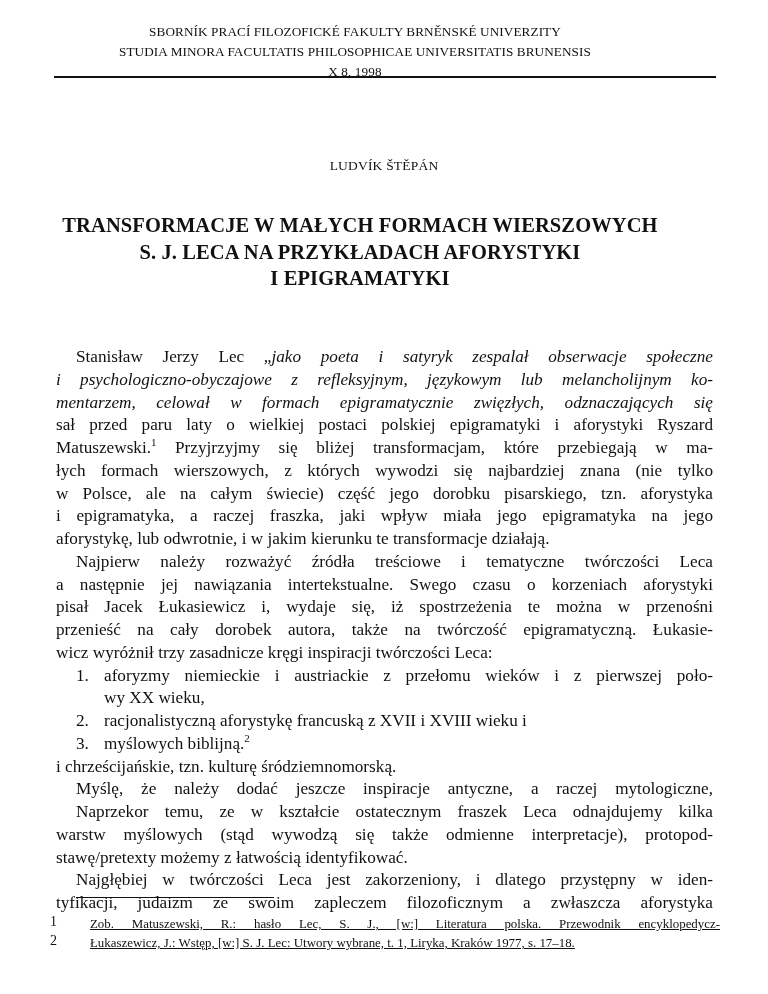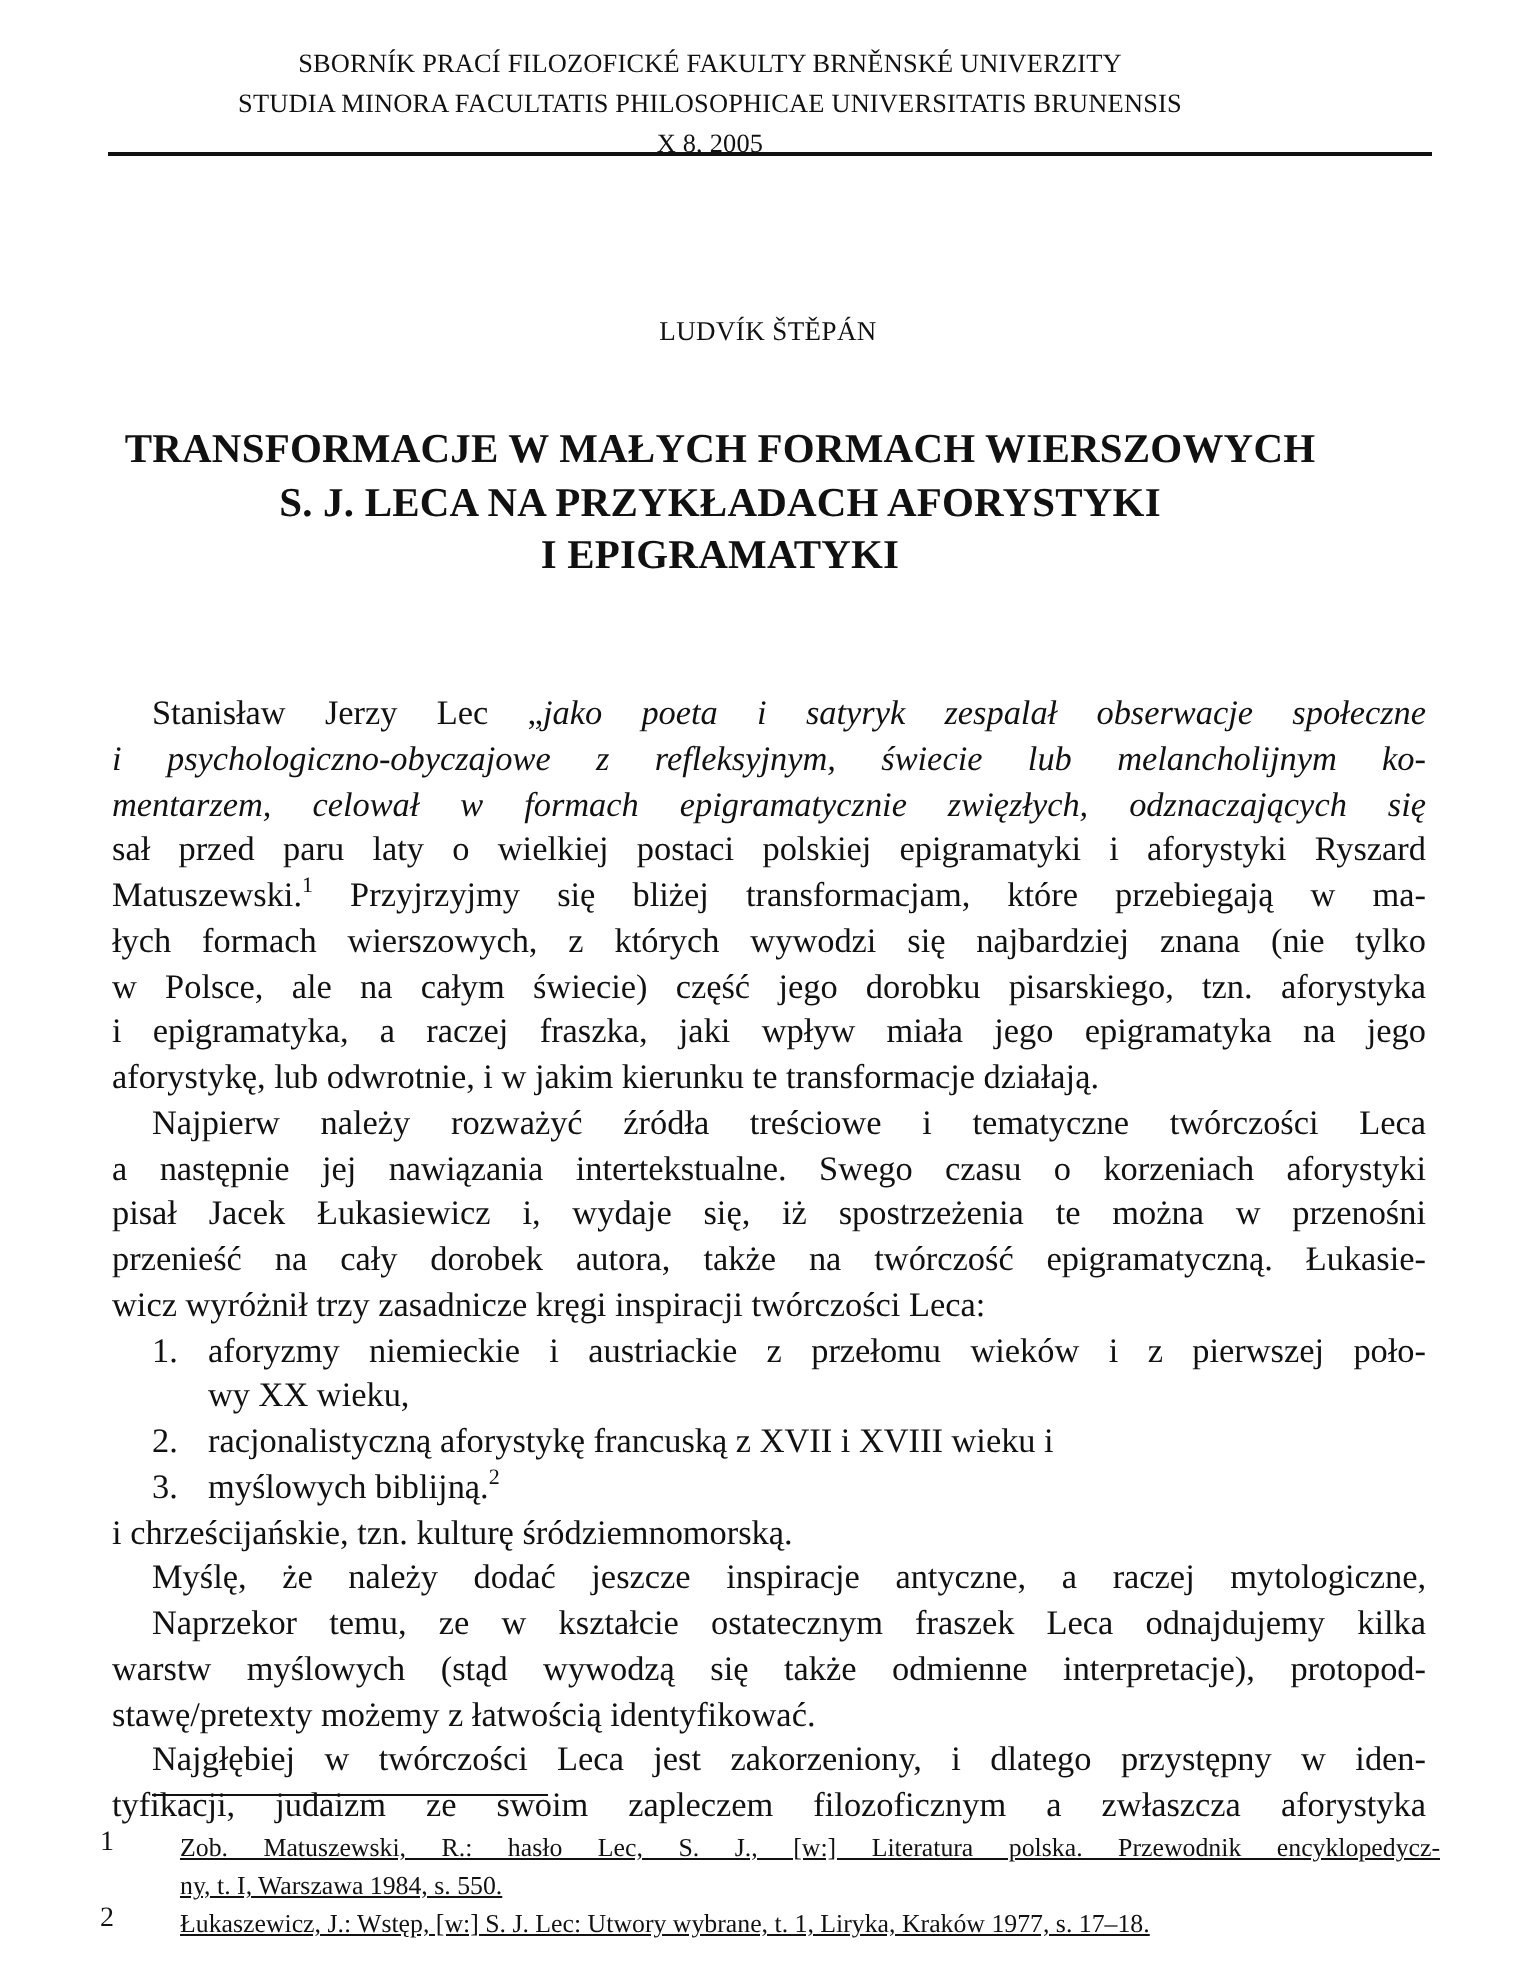--- a/index.html
+++ b/index.html
@@ -116,37 +116,37 @@
       text-align-last: justify;
     }
     .fn .fn-line.last { text-align-last: left; }
   </style>
 </head>
 <body>
 
 <div class="header">
   <div>SBORNÍK PRACÍ FILOZOFICKÉ FAKULTY BRNĚNSKÉ UNIVERZITY</div>
   <div>STUDIA MINORA FACULTATIS PHILOSOPHICAE UNIVERSITATIS BRUNENSIS</div>
-  <div>X 8, 2005</div>
+  <div>X 8, 1998</div>
 </div>
 <div class="header-rule"></div>
 
 <div class="author">LUDVÍK ŠTĚPÁN</div>
 
 <div class="title">
   <div>TRANSFORMACJE W MAŁYCH FORMACH WIERSZOWYCH</div>
   <div>S. J. LECA NA PRZYKŁADACH AFORYSTYKI</div>
   <div>I EPIGRAMATYKI</div>
 </div>
 
 <div class="body">
 
   <div>
     <div class="line indent"><span>Stanisław Jerzy Lec „</span><span class="it">jako poeta i satyryk zespalał obserwacje społeczne</span></div>
-    <div class="line it">i psychologiczno-obyczajowe z refleksyjnym, świecie lub melancholijnym ko-</div>
+    <div class="line it">i psychologiczno-obyczajowe z refleksyjnym, językowym lub melancholijnym ko-</div>
     <div class="line it">mentarzem, celował w formach epigramatycznie zwięzłych, odznaczających się</div>
     <div class="line">sał przed paru laty o wielkiej postaci polskiej epigramatyki i aforystyki Ryszard</div>
     <div class="line"><span>Matuszewski.</span><sup>1</sup><span> Przyjrzyjmy się bliżej transformacjam, które przebiegają w ma-</span></div>
     <div class="line">łych formach wierszowych, z których wywodzi się najbardziej znana (nie tylko</div>
     <div class="line">w Polsce, ale na całym świecie) część jego dorobku pisarskiego, tzn. aforystyka</div>
     <div class="line">i epigramatyka, a raczej fraszka, jaki wpływ miała jego epigramatyka na jego</div>
     <div class="line last">aforystykę, lub odwrotnie, i w jakim kierunku te transformacje działają.</div>
   </div>
 
   <div>
@@ -181,21 +181,20 @@
   </div>
 </div>
 
 <div class="fn-rule"></div>
 
 <div class="footnotes">
   <div class="fn">
     <span class="fn-num">1</span>
     <div class="fn-text">
       <div class="fn-line">Zob. Matuszewski, R.: hasło Lec, S. J., [w:] Literatura polska. Przewodnik encyklopedycz-</div>
-      <div class="fn-line last">ny, t. I, Warszawa 1984, s. 550.</div>
     </div>
   </div>
   <div class="fn">
     <span class="fn-num">2</span>
     <div class="fn-text">
       <div class="fn-line last">Łukaszewicz, J.: Wstęp, [w:] S. J. Lec: Utwory wybrane, t. 1, Liryka, Kraków 1977, s. 17–18.</div>
     </div>
   </div>
 </div>
 

